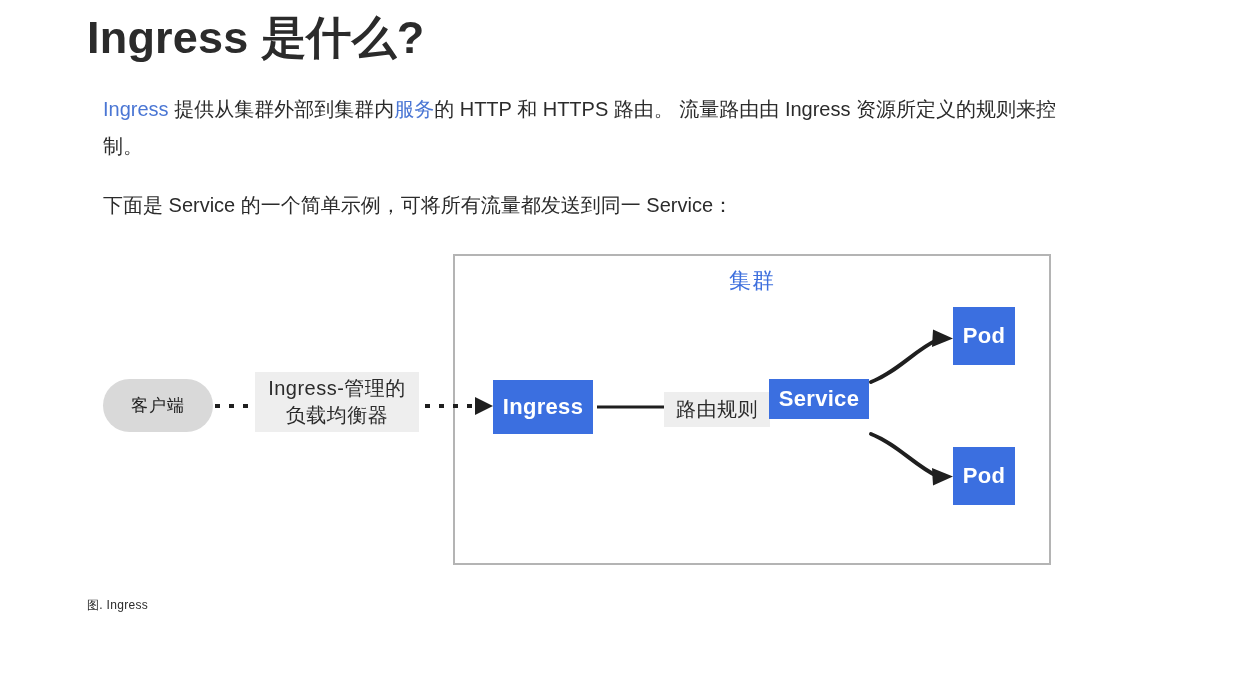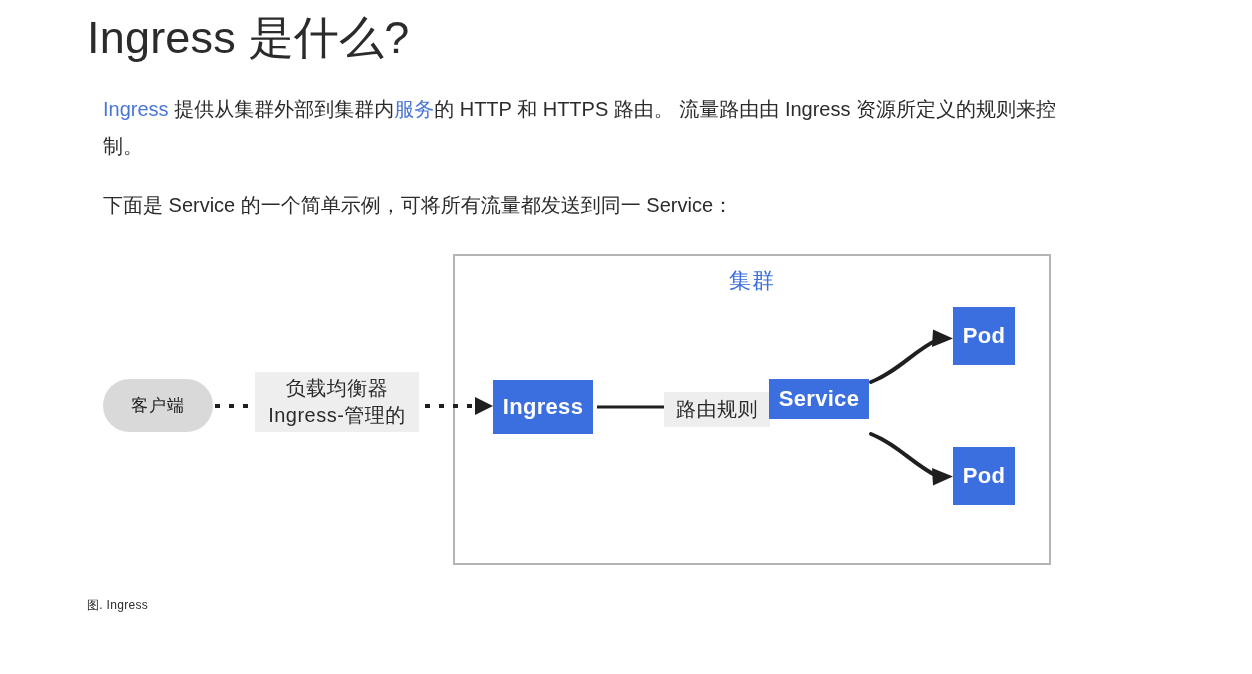--- a/index.html
+++ b/index.html
@@ -20,21 +20,21 @@
   .page {
     position: absolute;
     left: 87px;
     top: 0;
     width: 1100px;
   }
 
   
   .doc-title {
     font-size: 45px;
-    font-weight: 400;
+    font-weight: 700;
     line-height: 1.15;
     letter-spacing: 0.2px;
     color: #2b2b2b;
     margin: 0;
     padding-top: 12px;
   }
 
   
   .doc-para {
     font-size: 20px;
@@ -236,22 +236,22 @@
 
         <g>
           <path d="M784,188 C810,198 828,220 850,230" stroke="#1f1f1f" stroke-width="4" fill="none" stroke-linecap="round"></path>
           <path d="M845,222 L866,230.5 L846,239.5 Z" fill="#1f1f1f"></path>
         </g>
       </svg>
 
       <div class="client-node">客户端</div>
 
       <div class="edge-label label-lb">
+        <div>Ingress-管理的</div>
         <div>负载均衡器</div>
-        <div>Ingress-管理的</div>
       </div>
 
       <div class="node-blue node-ingress">Ingress</div>
 
       <div class="edge-label label-rules">路由规则</div>
 
       <div class="node-blue node-service">Service</div>
 
       <div class="node-blue node-pod-top">Pod</div>
 

